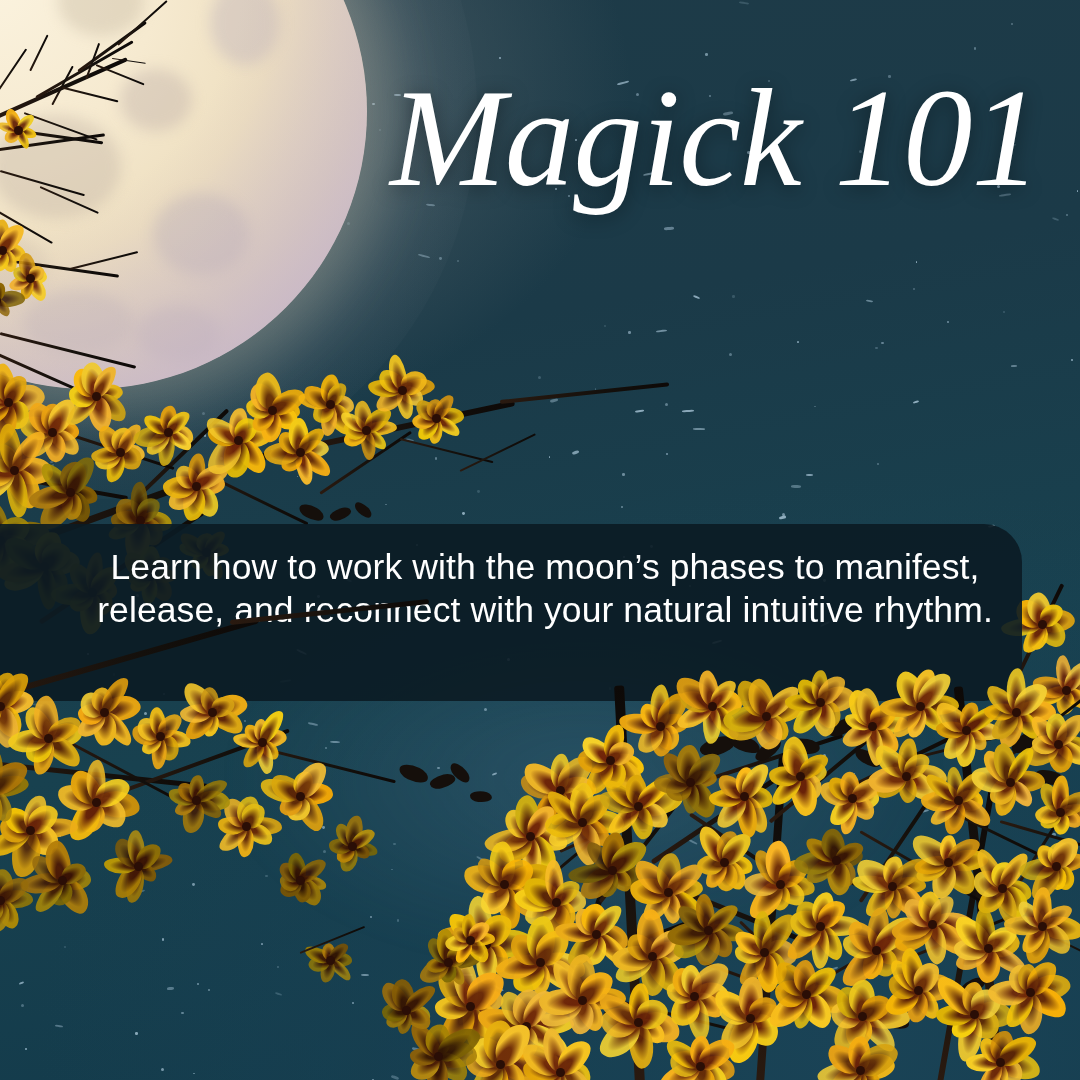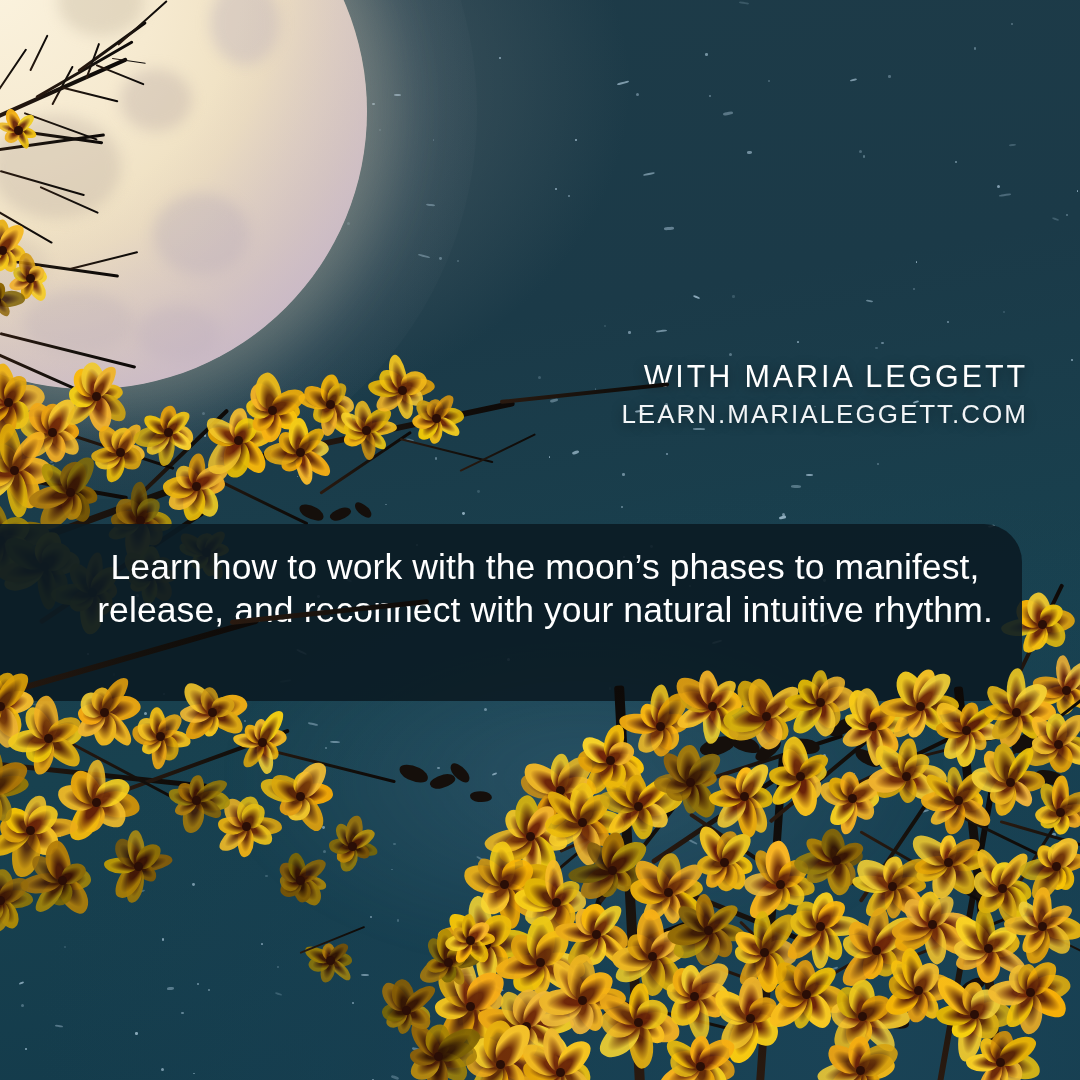--- a/index.html
+++ b/index.html
@@ -411,23 +411,22 @@
         <span class="pet" style="width:28.5px;height:15.8px;margin-top:-7.9px;transform:rotate(-4.5deg);background:radial-gradient(ellipse at 8% 50%, hsl(24,85%,11%) 0%, hsl(24,85%,11%) 26%, hsl(46,89%,27%) 58%, hsl(46,89%,27%) 100%);opacity:0.87;"></span>
         <span class="pet" style="width:20.1px;height:11.4px;margin-top:-5.7px;transform:rotate(51.4deg);background:radial-gradient(ellipse at 8% 50%, hsl(23,85%,13%) 0%, hsl(23,85%,13%) 26%, hsl(42,83%,31%) 58%, hsl(42,83%,31%) 100%);opacity:0.87;"></span>
         <span class="pet" style="width:27.7px;height:12.4px;margin-top:-6.2px;transform:rotate(115.4deg);background:radial-gradient(ellipse at 8% 50%, hsl(25,85%,15%) 0%, hsl(25,85%,15%) 26%, hsl(47,88%,37%) 58%, hsl(47,88%,37%) 100%);opacity:1.00;"></span>
         <span class="pet" style="width:20.2px;height:11.8px;margin-top:-5.9px;transform:rotate(234.0deg);background:radial-gradient(ellipse at 8% 50%, hsl(22,85%,13%) 0%, hsl(22,85%,13%) 26%, hsl(42,87%,31%) 58%, hsl(42,87%,31%) 100%);opacity:0.95;"></span>
         <span class="pet" style="width:18.4px;height:14.4px;margin-top:-7.2px;transform:rotate(284.3deg);background:radial-gradient(ellipse at 8% 50%, hsl(24,85%,12%) 0%, hsl(24,85%,12%) 26%, hsl(43,93%,29%) 58%, hsl(43,93%,29%) 100%);opacity:1.00;"></span>
         <span class="core"></span>
       </span>
     </div>
 
   <div class="title">
+    <span class="l2">Magick 101</span>
   </div>
-  <div class="presenter">WITH MARIA LEGGETT</div>
-  <div class="website">LEARN.MARIALEGGETT.COM</div>
 
   <div class="layer" id="treeBack">
       <span class="branch" style="left:-30px;top:560px;width:330px;height:7px;transform:rotate(-20deg);"></span>
       <span class="branch" style="left:270px;top:452px;width:250px;height:5.5px;transform:rotate(-12deg);"></span>
       <span class="branch" style="left:500px;top:400px;width:170px;height:4.2px;transform:rotate(-6deg);"></span>
       <span class="branch" style="left:120px;top:512px;width:150px;height:4px;transform:rotate(-44deg);"></span>
       <span class="branch" style="left:40px;top:620px;width:210px;height:5px;transform:rotate(-34deg);"></span>
       <span class="branch" style="left:-20px;top:470px;width:150px;height:4px;transform:rotate(10deg);"></span>
       <span class="branch" style="left:60px;top:430px;width:120px;height:3.2px;transform:rotate(18deg);"></span>
       <span class="branch" style="left:200px;top:470px;width:120px;height:3px;transform:rotate(26deg);"></span>

